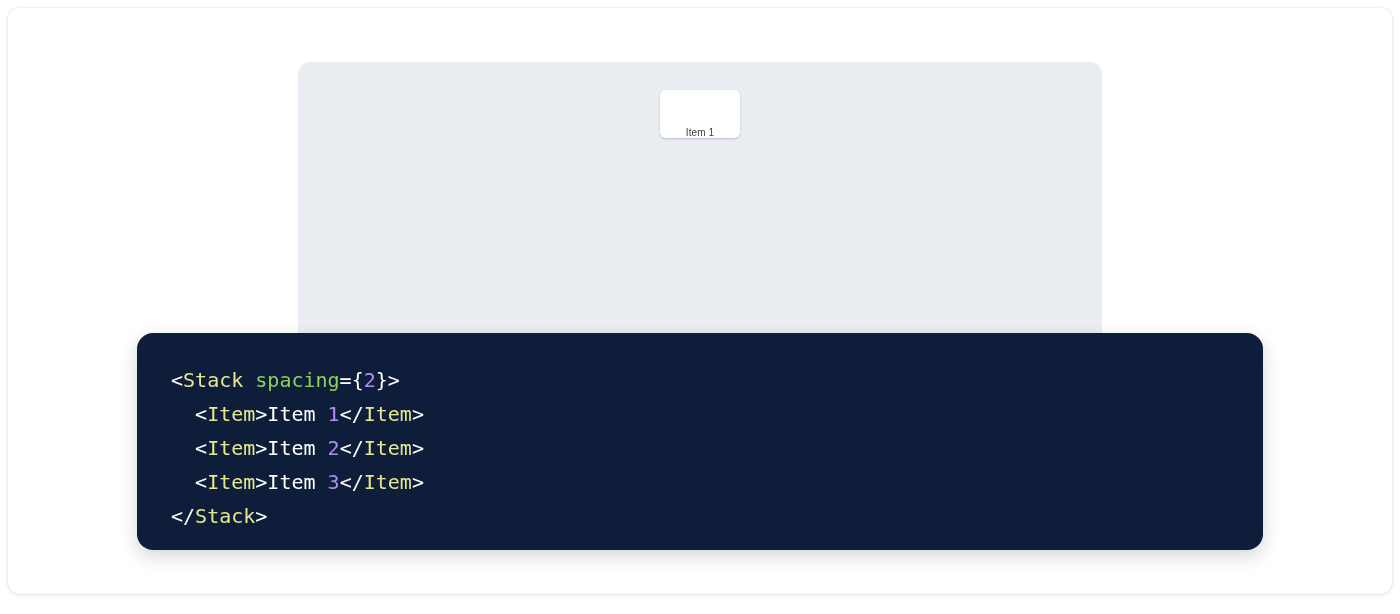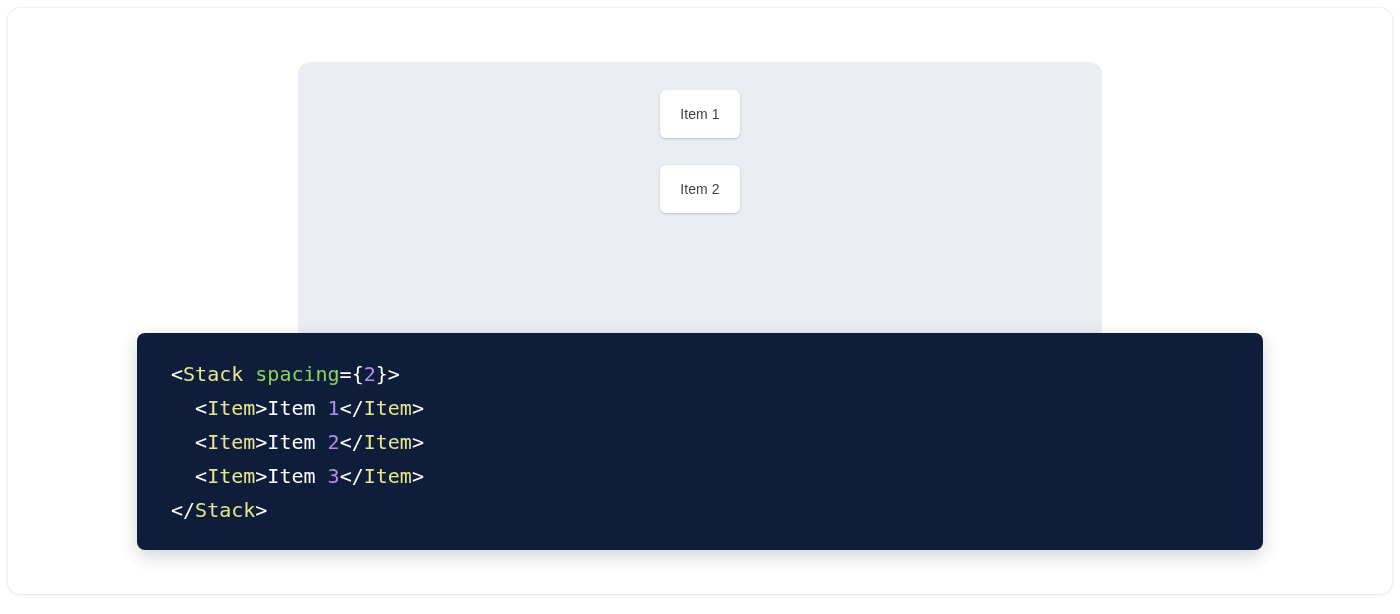--- a/index.html
+++ b/index.html
@@ -46,40 +46,40 @@
     gap: 27px;
   }
 
   .stack-item {
     width: 80px;
     height: 48px;
     background: #ffffff;
     border-radius: 6px;
     box-shadow: 0 1px 3px rgba(16, 24, 40, 0.16), 0 1px 1px rgba(16, 24, 40, 0.06);
     display: flex;
-    align-items: center;
+    align-items: flex-end;
     justify-content: center;
     color: #424242;
-    font-size: 14px;
+    font-size: 10px;
     font-family: "Liberation Sans", sans-serif;
     letter-spacing: 0.1px;
     user-select: none;
   }
 
   
   .code-block {
     position: absolute;
     left: 129px;
     top: 325px;
     width: 1126px;
     height: 217px;
     background: #0e1e3a;
-    border-radius: 8px;
+    border-radius: 16px;
     box-sizing: border-box;
-    padding: 24px 34px 30px 34px;
+    padding: 30px 34px 30px 34px;
     box-shadow: 0 6px 18px rgba(10, 22, 48, 0.18);
   }
 
   .code-pre {
     margin: 0;
     font-family: "DejaVu Sans Mono", "Liberation Mono", monospace;
     font-size: 20px;
     line-height: 34px;
     color: #ffffff;
     white-space: pre;
@@ -95,23 +95,20 @@
 </head>
 <body>
 
 <div class="page-canvas">
 
   <div class="preview-panel">
     <div class="stack" id="stack-container">
         <div class="stack-item">
           <span>Item 1</span>
         </div>
-        <div class="stack-item">
-          <span>Item 2</span>
-        </div>
       </div>
   </div>
 
   <div class="code-block">
     <pre class="code-pre" id="code-pre"><span><span class="tok-punct">&lt;</span><span class="tok-tag">Stack</span><span class="tok-text"> </span><span class="tok-attr">spacing</span><span class="tok-punct">={</span><span class="tok-num">2</span><span class="tok-punct">}&gt;</span></span>
 <span><span class="tok-punct">  </span><span class="tok-punct">&lt;</span><span class="tok-tag">Item</span><span class="tok-punct">&gt;</span><span class="tok-text">Item </span><span class="tok-num">1</span><span class="tok-punct">&lt;/</span><span class="tok-tag">Item</span><span class="tok-punct">&gt;</span></span>
 <span><span class="tok-punct">  </span><span class="tok-punct">&lt;</span><span class="tok-tag">Item</span><span class="tok-punct">&gt;</span><span class="tok-text">Item </span><span class="tok-num">2</span><span class="tok-punct">&lt;/</span><span class="tok-tag">Item</span><span class="tok-punct">&gt;</span></span>
 <span><span class="tok-punct">  </span><span class="tok-punct">&lt;</span><span class="tok-tag">Item</span><span class="tok-punct">&gt;</span><span class="tok-text">Item </span><span class="tok-num">3</span><span class="tok-punct">&lt;/</span><span class="tok-tag">Item</span><span class="tok-punct">&gt;</span></span>
 <span><span class="tok-punct">&lt;/</span><span class="tok-tag">Stack</span><span class="tok-punct">&gt;</span></span></pre>
   </div>

